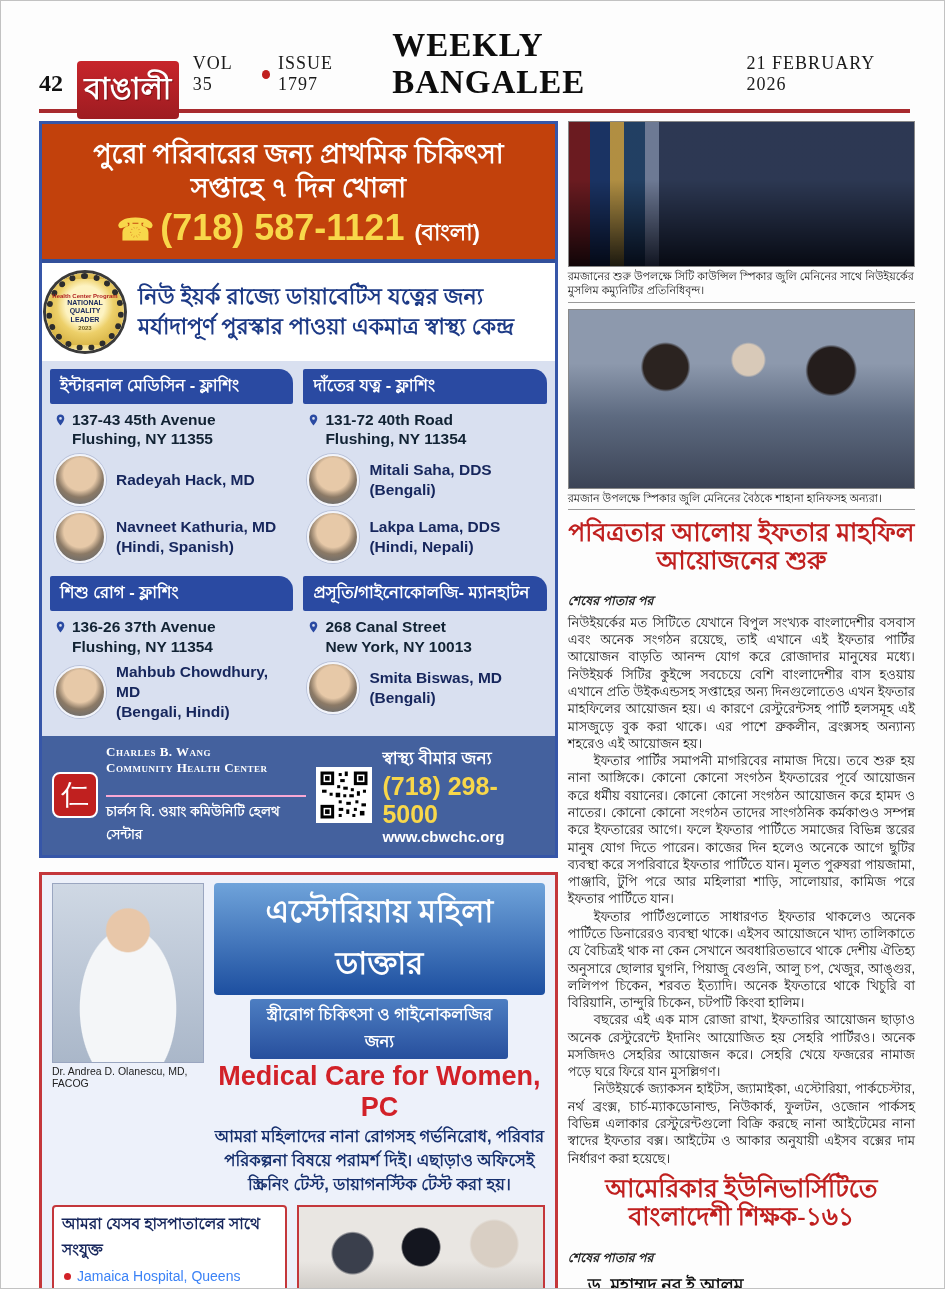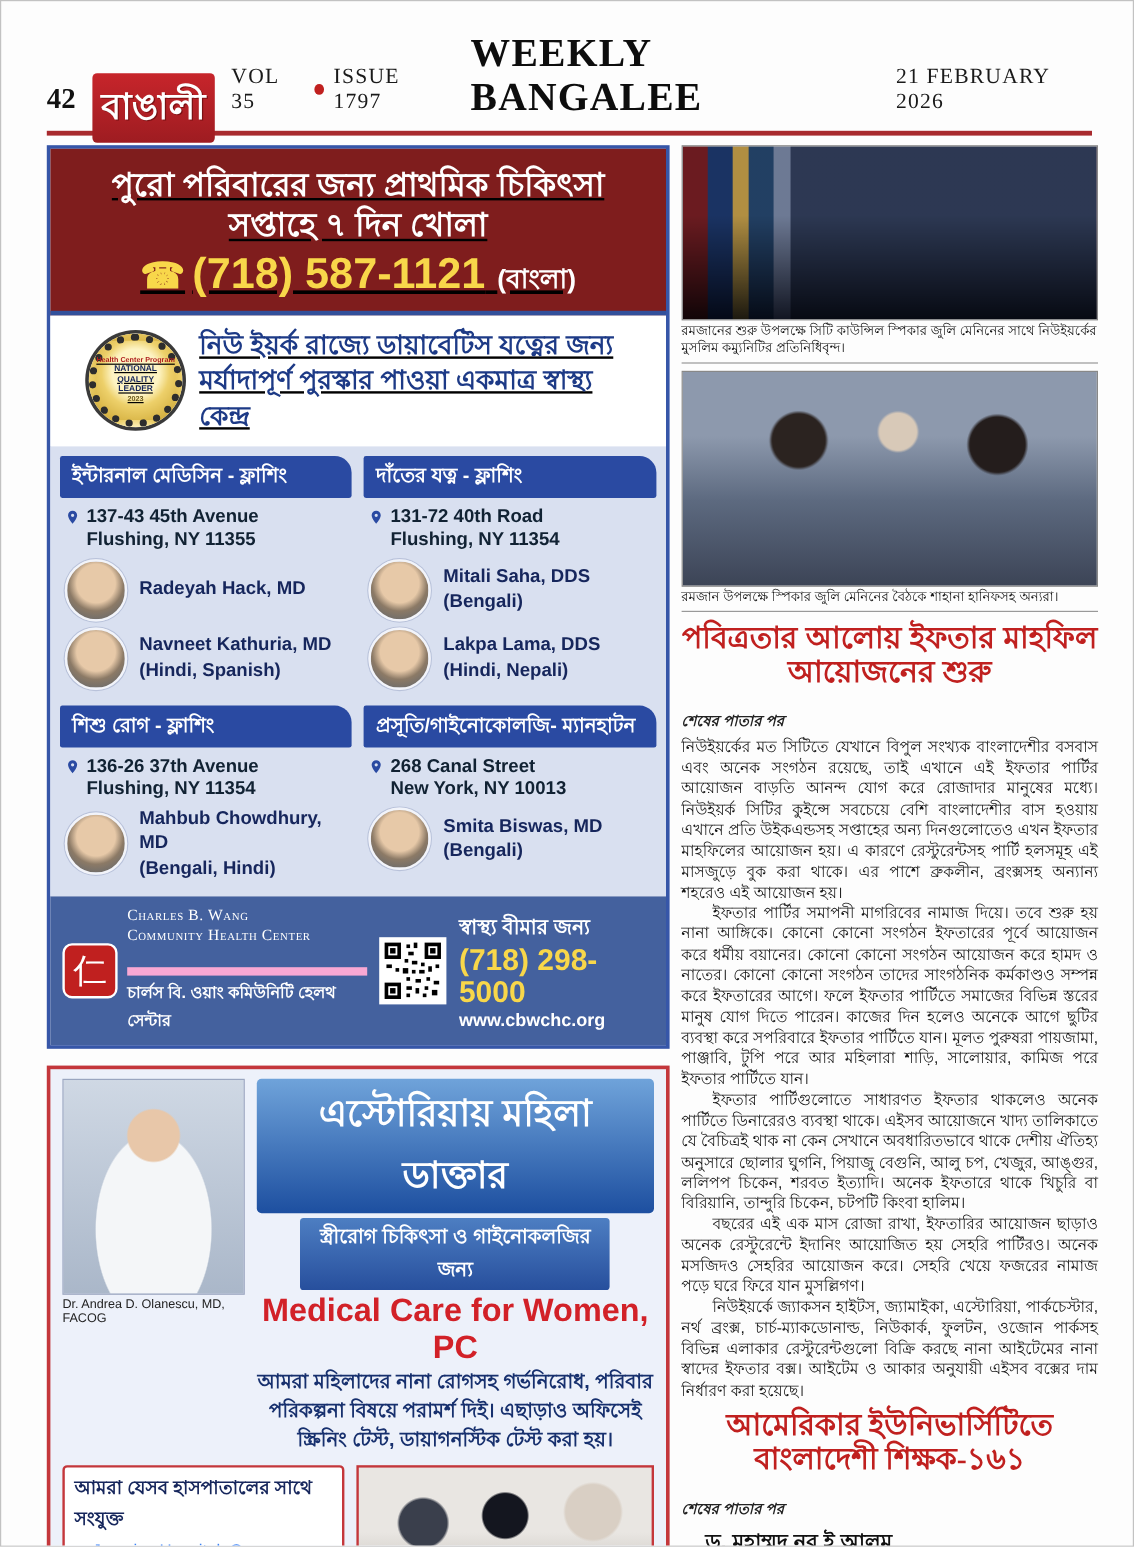--- a/index.html
+++ b/index.html
@@ -27,27 +27,27 @@
   .masthead { font-family:"Liberation Serif", serif; font-size:33px; font-weight:bold; color:#0d0d0d; letter-spacing:1px; padding-bottom:2px; margin-left:6px;}
   .issue-date { font-family:"Liberation Serif", serif; font-size:18px; color:#1a1a1a; letter-spacing:1px; padding-bottom:8px; margin-left:8px;}
 
   
   .main { display:flex; gap:10px; padding:8px 29px 0 38px; }
   .left-col { width:520px; display:flex; flex-direction:column; gap:14px; }
   .right-col { width:348px; display:flex; flex-direction:column; }
 
   
   .ad1 { border:3px solid #3656a8; background:#fff; }
-  .ad1-banner { background:#7f1d1d; padding:14px 10px 10px; text-align:center; border-bottom:4px solid #32509b;text-decoration:underline;}
+  .ad1-banner { background:#c2410c; padding:14px 10px 10px; text-align:center; border-bottom:4px solid #32509b;}
   .ad1-banner .l1 { color:#fff; font-weight:bold; font-size:27px; line-height:1.25; }
   .ad1-banner .l2 { color:#fff; font-weight:bold; font-size:27px; line-height:1.25; }
   .ad1-phone { font-size:36px; font-weight:bold; color:#f8d74a; line-height:1.2; }
   .ad1-phone .suffix { color:#fff; font-size:22px; font-weight:bold; }
   .phone-glyph { font-size:30px; color:#f8d74a; margin-right:6px; }
-  .ad1-award { display:flex; align-items:center; gap:14px; padding:10px 32px; background:#fff;text-decoration:underline; }
+  .ad1-award { display:flex; align-items:center; gap:14px; padding:10px 4px; background:#fff; }
   .badge { flex:0 0 auto; width:78px; height:78px; border-radius:50%;
     background:radial-gradient(circle at 50% 40%, #fdf3c2 0 38%, #edd06a 55%, #caa22e 100%);
     border:6px dotted #2d2d2d; box-shadow:0 0 0 3px #3a3a3a;
     display:flex; flex-direction:column; align-items:center; justify-content:center; text-align:center; }
   .badge .b1 { font-size:6px; color:#b02020; font-weight:bold; }
   .badge .b2 { font-size:7px; color:#16265c; font-weight:bold; line-height:1.2; }
   .badge .b3 { font-size:7px; color:#16265c; font-weight:bold; }
   .badge .b4 { font-size:6px; color:#6b5a1e; font-weight:bold; margin-top:2px;}
   .ad1-award-text { font-size:22px; font-weight:bold; color:#1d3a86; line-height:1.35; }
   .ad1-locations { background:#d9e0f0; padding:8px; display:grid; grid-template-columns:1fr 1fr; gap:8px 10px; }
@@ -60,22 +60,22 @@
   .doc-row { display:flex; align-items:center; gap:10px; margin:5px 0 5px 4px; }
   .avatar { flex:0 0 auto; width:52px; height:52px; border-radius:50%;
     background:radial-gradient(circle at 50% 38%, #e7c9a8 0 42%, #8c7a66 60%, #55616f 100%);
     border:2px solid #f2f4fa; box-shadow:0 0 0 1px #b9c2da; }
   .doc-name { font-size:15.5px; font-weight:bold; color:#16265c; line-height:1.3; }
   .ad1-footer { background:#44619e; display:flex; align-items:center; gap:10px; padding:8px 10px; }
   .cbw-block { display:flex; align-items:center; gap:8px; }
   .cbw-logo { flex:0 0 auto; width:46px; height:46px; background:#c0201f; border:2px solid #fff; border-radius:8px;
     color:#fff; font-size:28px; display:flex; align-items:center; justify-content:center; }
   .cbw-names { display:flex; flex-direction:column; }
-  .cbw-en { font-family:"Liberation Serif", serif; font-variant:small-caps; color:#fff; font-size:13px; font-weight:normal; line-height:1.25; letter-spacing:.5px;}
-  .cbw-bn { color:#fff; font-size:13.5px; font-weight:bold; border-top:7px solid #f9a8d4; margin-top:19px; padding-top:4px; }
+  .cbw-en { font-family:"Liberation Serif", serif; font-variant:small-caps; color:#fff; font-size:13px; font-weight:bold; line-height:1.25; letter-spacing:.5px;}
+  .cbw-bn { color:#fff; font-size:13.5px; font-weight:bold; border-top:2px solid #f9a8d4; margin-top:19px; padding-top:4px; }
   .qr { flex:0 0 auto; width:56px; height:56px; background:#fff; padding:3px; }
   .ad1-contact { margin-left:auto; }
   .ad1-contact .ins { color:#fff; font-size:17px; font-weight:bold; }
   .ad1-contact .ph { color:#f8d74a; font-size:25px; font-weight:bold; line-height:1.1; }
   .ad1-contact .web { color:#fff; font-size:15px; font-weight:bold; }
 
   
   .ad2 { border:3px solid #c4373b; background:#edf1fa; padding:8px 10px; display:flex; flex-direction:column; }
   .ad2-top { display:flex; gap:10px; }
   .dr-photo-wrap { flex:0 0 auto; width:152px; }

